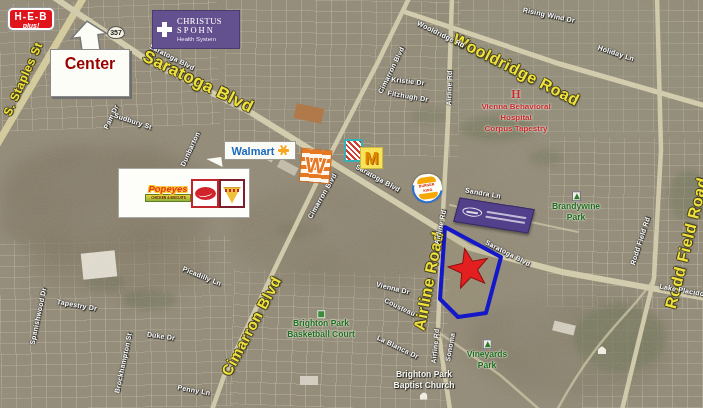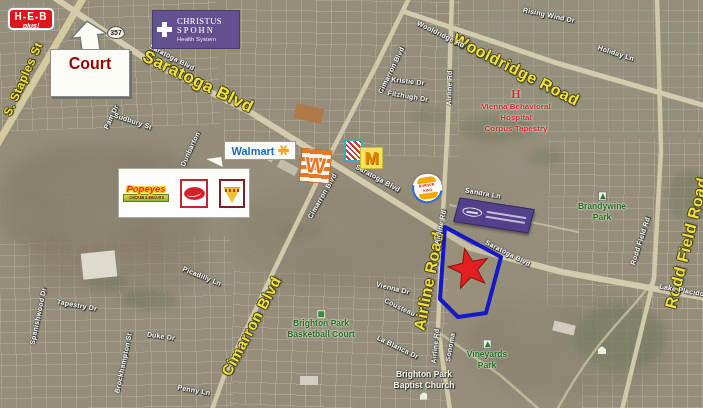--- a/index.html
+++ b/index.html
@@ -61,21 +61,21 @@
   .walmart{width:72px;height:19px;background:#fbfbf6;border:1px solid #9a9a92;
     display:flex;align-items:center;justify-content:center;gap:3px;}
   .wm-name{color:#1c6bbf;font-weight:bold;font-size:11px;}
   .spark{position:relative;width:11px;height:11px;display:inline-block;}
   .spark i{position:absolute;left:0;top:4.4px;width:11px;height:2.2px;background:#f5a623;border-radius:1px;}
   .spark i:nth-child(2){transform:rotate(60deg);}
   .spark i:nth-child(3){transform:rotate(120deg);}
   .wm-pointer{position:absolute;width:0;height:0;border-right:15px solid #fbfbf6;
     border-bottom:10px solid transparent;transform:rotate(-8deg);}
   .logosbox{width:132px;height:50px;background:#fdfdf9;border:1px solid #a8a8a0;
-    display:flex;align-items:center;justify-content:space-between;padding:2px 4px;}
+    display:flex;align-items:center;justify-content:flex-end;padding:2px 4px;}
   .popeyes{width:46px;text-align:center;line-height:1;}
   .pop-name{color:#e8341c;font-weight:bold;font-style:italic;font-size:9.5px;
     text-shadow:1px 1px 0 #f7c520,-1px -1px 0 #f7c520,1px -1px 0 #f7c520,-1px 1px 0 #f7c520;}
   .pop-sub{margin-top:1px;background:linear-gradient(#f2d13c,#8db33c);border:1px solid #5f7f25;
     height:8px;overflow:hidden;display:flex;align-items:center;justify-content:center;}
   .pop-sub span{display:inline-block;font-size:6px;font-weight:bold;color:#5a2208;transform:scale(.55);white-space:nowrap;}
   .dq{width:28px;height:29px;border:2px solid #c0262c;background:#fff;
     display:flex;align-items:center;justify-content:center;}
   .dq-ell{position:relative;width:21px;height:13px;background:#d2232a;border-radius:50%;}
   .dq-ell::after{content:"";position:absolute;left:3px;top:3px;width:14px;height:6px;
@@ -213,21 +213,21 @@
   <span class="lbl lbl-street" style="left:398px;top:347px;--r:26deg">La Blanca Dr</span>
   <span class="lbl lbl-street" style="left:400px;top:307px;--r:26deg">Cousteau</span>
   <span class="lbl lbl-street" style="left:393px;top:288px;--r:14deg">Vienna Dr</span>
   <span class="lbl lbl-street" style="left:450px;top:347px;--r:-80deg">Sonoma</span>
   <span class="lbl lbl-street" style="left:682px;top:290px;--r:10deg">Lake Placido</span>
   <span class="lbl lbl-street" style="left:111px;top:117px;--r:-65deg">Pam Dr</span>
   <span class="lbl lbl-street" style="left:133px;top:121px;--r:18deg">Sudbury St</span>
   <span class="lbl lbl-street" style="left:190px;top:149px;--r:-65deg">Dunbarton</span>
   <span class="lbl lbl-street" style="left:38px;top:316px;--r:-78deg">Spanishwood Dr</span>
 
-  <div class="poi poi-park" style="left:602px;top:207px">
+  <div class="poi poi-park" style="left:576px;top:207px">
     <span class="p-ico"></span>
     <span>Brandywine</span>
     <span>Park</span>
   </div>
   <div class="poi poi-park" style="left:487px;top:355px">
     <span class="p-ico"></span>
     <span>Vineyards</span>
     <span>Park</span>
   </div>
   <div class="poi poi-park" style="left:321px;top:325px">
@@ -256,21 +256,21 @@
     <div class="heb-name">H-E-B</div>
     <div class="heb-sub">plus!</div>
   </div>
 
   <div class="sign shield" style="left:107px;top:26px">357</div>
 
   <svg class="arrow-svg" width="46" height="36" style="left:66px;top:18px">
     <polygon points="23,3 41,18 32,18 32,33 14,33 14,18 5,18" fill="#fdfdf8" stroke="#777" stroke-width="1.5" transform="rotate(-8 23 18)"></polygon>
   </svg>
   <div class="sign kohl-box" style="left:50px;top:49px">
-    <div>Court</div>
+    <div>Center</div>
   </div>
 
   <div class="sign christus" style="left:152px;top:10px">
     <div class="cross">
         <span class="ch"></span>
         <span class="cv"></span>
       </div>
     <div class="ctext">
       <div class="c1">CHRISTUS</div>
       <div class="c2">SPOHN</div>

